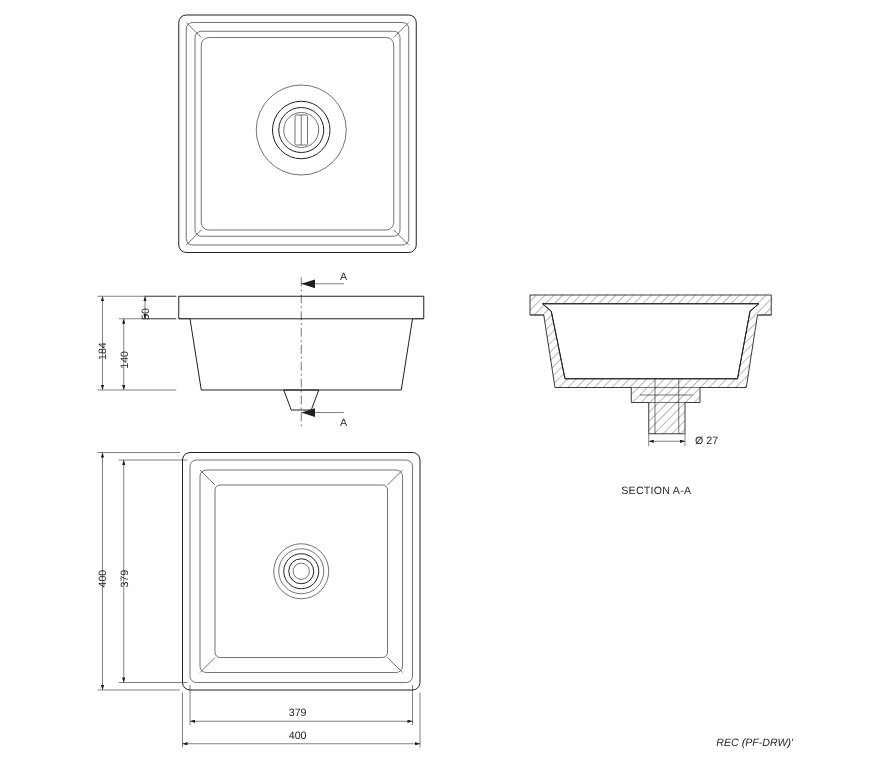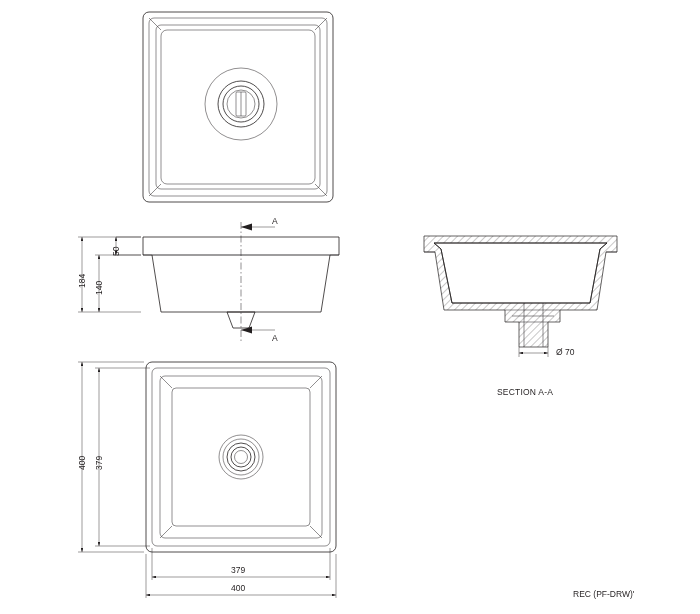--- a/index.html
+++ b/index.html
@@ -195,19 +195,19 @@
 
   <div class="label-rot" style="left:78px; top:288px;">184</div>
   <div class="label-rot" style="left:95px; top:295px;">140</div>
   <div class="label-rot" style="left:112px; top:256px;">50</div>
 
   <div class="label-rot" style="left:78px; top:470px;">400</div>
   <div class="label-rot" style="left:95px; top:470px;">379</div>
   <div class="label-abs" style="left:231px; top:566px;">379</div>
   <div class="label-abs" style="left:231px; top:584px;">400</div>
 
-  <div class="label-abs" style="left:556px; top:348px;">Ø 70</div>
+  <div class="label-abs" style="left:556px; top:348px;">Ø 27</div>
 
   <div class="sec-title" style="left:497px; top:387px;text-align:center;">SECTION A-A</div>
 
-  <div class="sheet-code" style="left:573px; top:589px;">REC (PF-DRW)'</div>
+  <div class="sheet-code" style="left:573px; top:589px;font-style:italic;">REC (PF-DRW)'</div>
 
 </div>
 
 </body></html>

